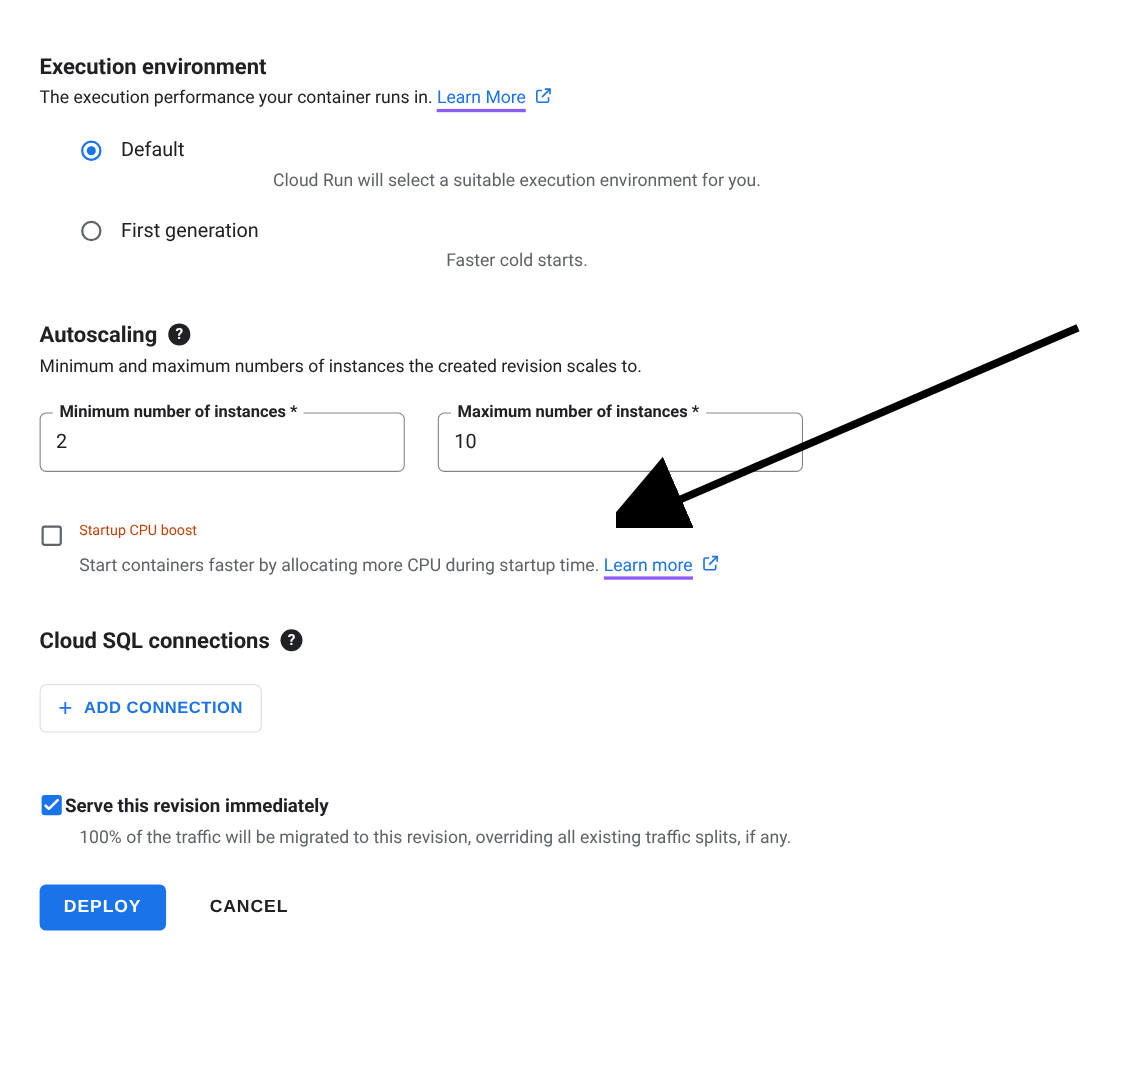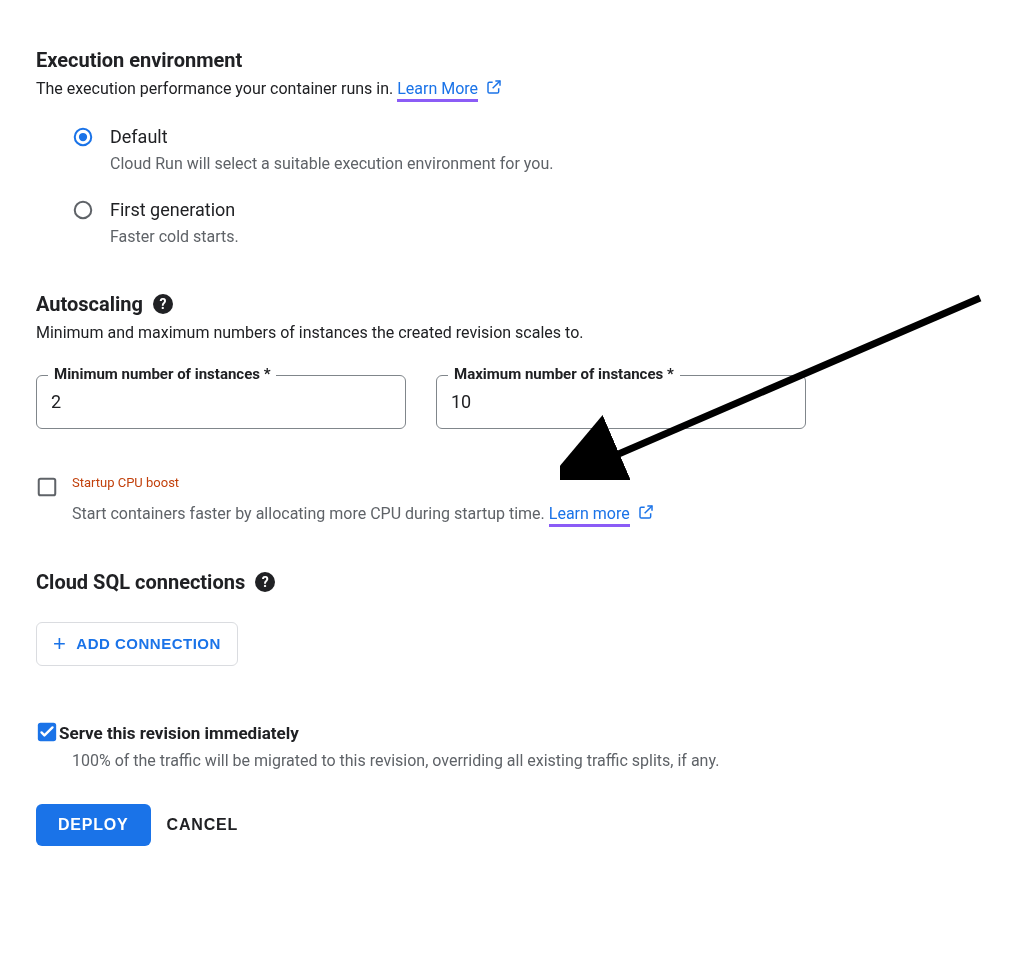--- a/index.html
+++ b/index.html
@@ -37,21 +37,21 @@
   }
   .ext-icon {
     display: inline-block;
     vertical-align: middle;
     margin-left: 4px;
   }
   .radio-group {
     margin-top: 24px;
     padding-left: 36px;
   }
-  .radio-item { margin-bottom: 22px; }
+  .radio-item { margin-bottom: 22px; text-align: center; }
   .radio-row {
     display: flex;
     align-items: flex-start;
     gap: 16px;
   }
   .radio-circle {
     width: 22px;
     height: 22px;
     flex: 0 0 22px;
     margin-top: 1px;
@@ -88,21 +88,21 @@
     font-weight: 700;
     flex: 0 0 20px;
   }
   .fields-row {
     display: flex;
     gap: 30px;
     margin-top: 30px;
   }
   .field-wrap {
     position: relative;
-    width: 370px;
+    width: 332px;
   }
   .float-label {
     position: absolute;
     top: -10px;
     left: 12px;
     background: #fff;
     padding: 0 6px;
     font-size: 15px;
     font-weight: 700;
     color: #202124;
@@ -176,21 +176,21 @@
   }
   .serve-sub {
     font-size: 16px;
     color: #5f6368;
     margin: 6px 0 0 36px;
     line-height: 1.45;
   }
   .footer-btns {
     display: flex;
     align-items: center;
-    gap: 16px;
+    gap: 40px;
     margin-top: 32px;
   }
   .primary-btn {
     background: #1a73e8;
     color: #fff;
     border: none;
     border-radius: 6px;
     padding: 12px 22px;
     font-size: 16px;
     font-weight: 700;

